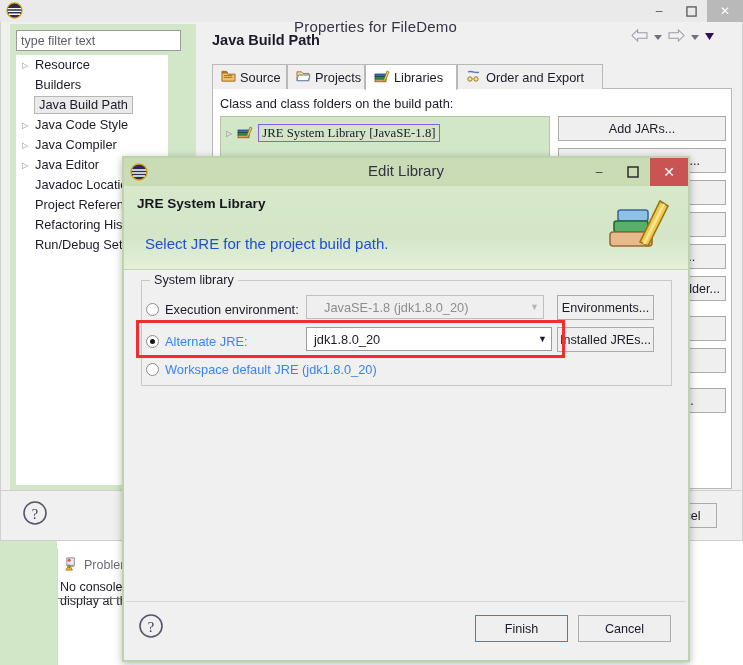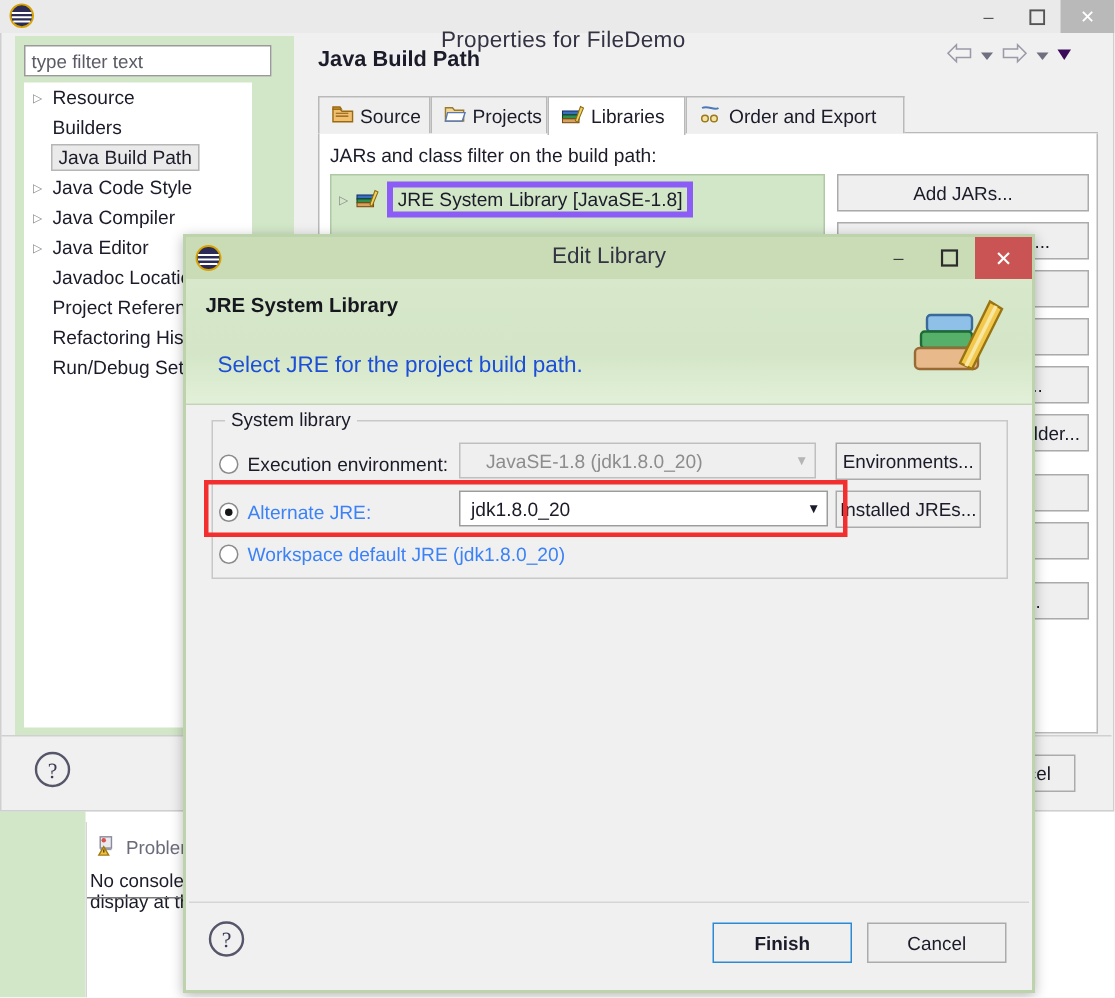--- a/index.html
+++ b/index.html
@@ -55,21 +55,21 @@
   #tab-source{left:0;width:75px;}
   #tab-projects{left:75px;width:78px;}
   #tab-libraries{left:153px;width:92px;}
   #tab-order{left:245px;width:146px;}
   #tab-underline{left:212px;top:88px;width:520px;height:1px;background:#b9b9b9;}
 
   #panel-body{left:212px;top:89px;width:520px;height:400px;background:#ffffff;border:1px solid #b9b9b9;border-top:none;box-sizing:border-box;}
   #jars-label{left:220px;top:96px;font-size:12.8px;color:#1b1b29;}
   #jars-list{left:220px;top:116px;width:330px;height:310px;background:#d2e6c8;border:1px solid #b0c9a4;box-sizing:border-box;}
   #jre-row{left:226px;top:122px;width:318px;height:22px;display:flex;align-items:center;gap:5px;font-size:12.8px;}
-  #jre-row .jre-label{border:4px solid #8b5cf6;padding:0 3px;line-height:16px;}
+  #jre-row .jre-label{border:1px solid #8b5cf6;padding:0 3px;line-height:16px;font-family:Liberation Serif, serif;}
 
   .sidebtn{position:absolute;left:558px;width:168px;height:25px;background:#efefef;border:1px solid #ababab;box-sizing:border-box;
       display:flex;align-items:center;justify-content:center;font-size:12.6px;color:#1b1b29;}
 
   #prop-footer-sep{left:1px;top:490px;width:740px;height:1px;background:#d0d0d0;}
   #prop-help{left:22px;top:500px;width:26px;height:26px;}
   #prop-cancel{left:645px;top:503px;width:72px;height:25px;background:#efefef;border:1px solid #ababab;box-sizing:border-box;
       display:flex;align-items:center;justify-content:center;font-size:12.6px;}
 
   
@@ -103,21 +103,21 @@
       display:flex;align-items:center;padding:0 4px 0 7px;font-size:12.8px;}
   .combo .arrow{margin-left:auto;font-size:9px;}
   .combo.disabled{background:#efefef;border-color:#bfbfbf;color:#8d8d8d;}
   .combo.disabled .arrow{color:#b5b5b5;}
 
   .dlgbtn{position:absolute;height:25px;background:#efefef;border:1px solid #ababab;box-sizing:border-box;
       display:flex;align-items:center;justify-content:center;font-size:12.6px;color:#1b1b29;}
 
   #editlib-footer-sep{left:126px;top:601px;width:560px;height:1px;background:#d5d5d5;}
   #editlib-help{left:138px;top:613px;width:26px;height:26px;}
-  #finish-button{left:475px;top:615px;width:93px;height:27px;border:1px solid #2a8ad4;background:#efefef;font-weight:bold;}
+  #finish-button{left:475px;top:615px;width:93px;height:27px;border:1px solid #2a8ad4;background:#efefef;}
   #cancel-button{left:578px;top:615px;width:93px;height:27px;}
 
   
   #red-highlight{left:136px;top:320px;width:429px;height:38px;border:3px solid #f22e2e;box-sizing:border-box;z-index:50;}
 </style>
 </head>
 <body>
 
 <div class="abs" id="workbench-background">
   <div class="abs" id="editor-white"></div>
@@ -271,21 +271,21 @@
           <rect x="1" y="7.6" width="11" height="2.6" fill="#2f8f4f" stroke="#0e4420" stroke-width="0.7"></rect>
           <rect x="1" y="10.2" width="11" height="2.6" fill="#d9a15e" stroke="#7a4a10" stroke-width="0.7"></rect>
           <path d="M11 12.6 L15 3 L13 2 L9.6 11.4 Z" fill="#f0d060" stroke="#8a6a10" stroke-width="0.7"></path>
         </svg>
     </span>
     <span>Libraries</span>
   </div>
 </div>
 
 <div class="abs" id="panel-body"></div>
-<div class="abs" id="jars-label">JARs and class filter on the build path:</div>
+<div class="abs" id="jars-label">Class and class folders on the build path:</div>
 <div class="abs" id="jars-list"></div>
 <div class="abs" id="jre-row">
   <span style="color:#8a8a8a;font-size:8px;">▷</span>
   <span>
     <svg width="16" height="14" viewBox="0 0 16 14">
         <rect x="1" y="5" width="11" height="2.6" fill="#3a6fc0" stroke="#14306a" stroke-width="0.7"></rect>
         <rect x="1" y="7.6" width="11" height="2.6" fill="#2f8f4f" stroke="#0e4420" stroke-width="0.7"></rect>
         <rect x="1" y="10.2" width="11" height="2.6" fill="#d9a15e" stroke="#7a4a10" stroke-width="0.7"></rect>
         <path d="M11 12.6 L15 3 L13 2 L9.6 11.4 Z" fill="#f0d060" stroke="#8a6a10" stroke-width="0.7"></path>
       </svg>

